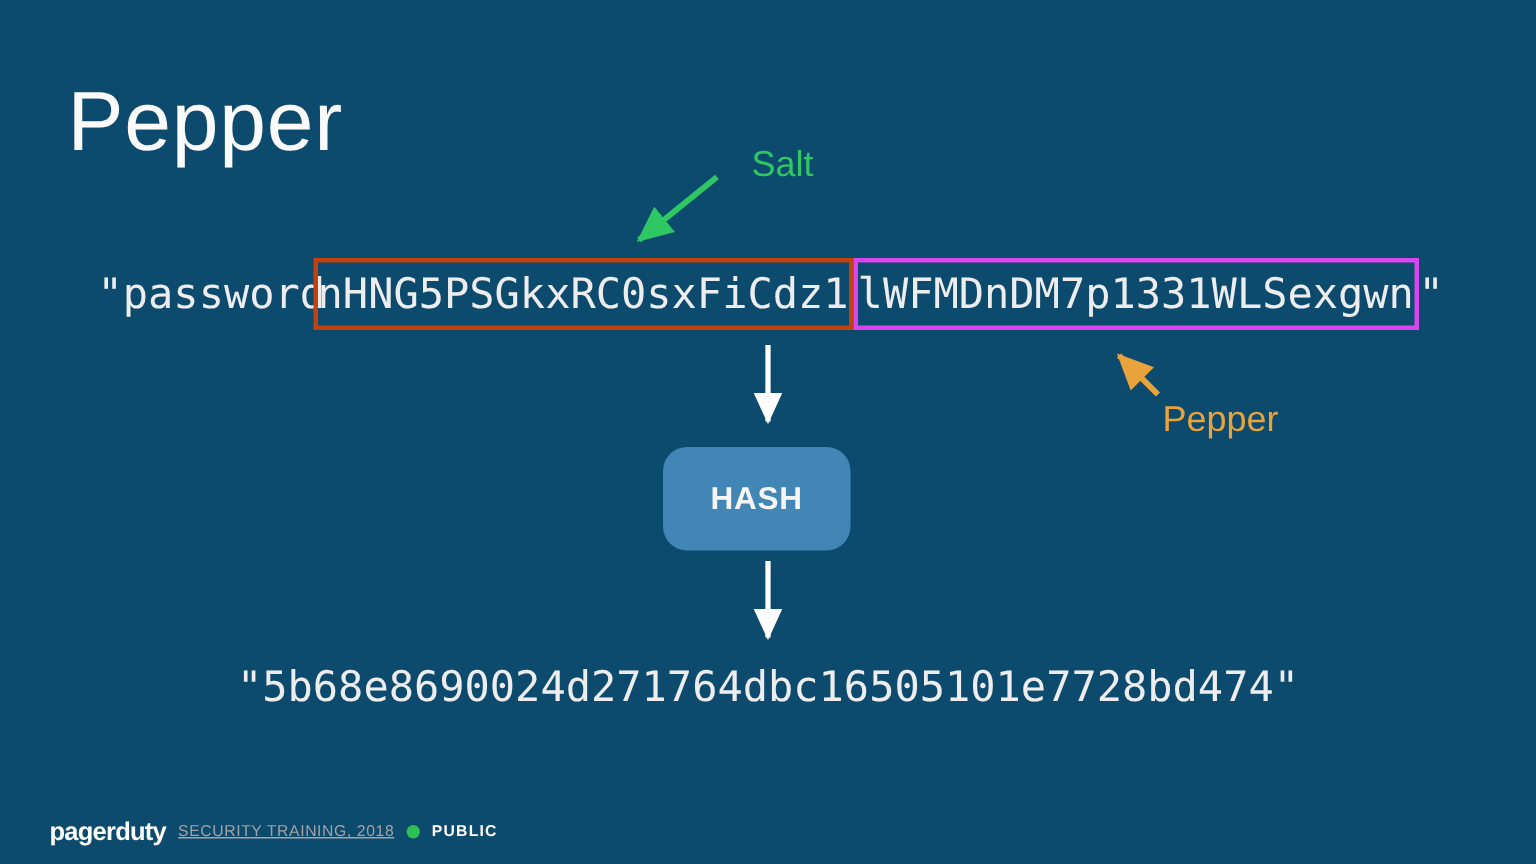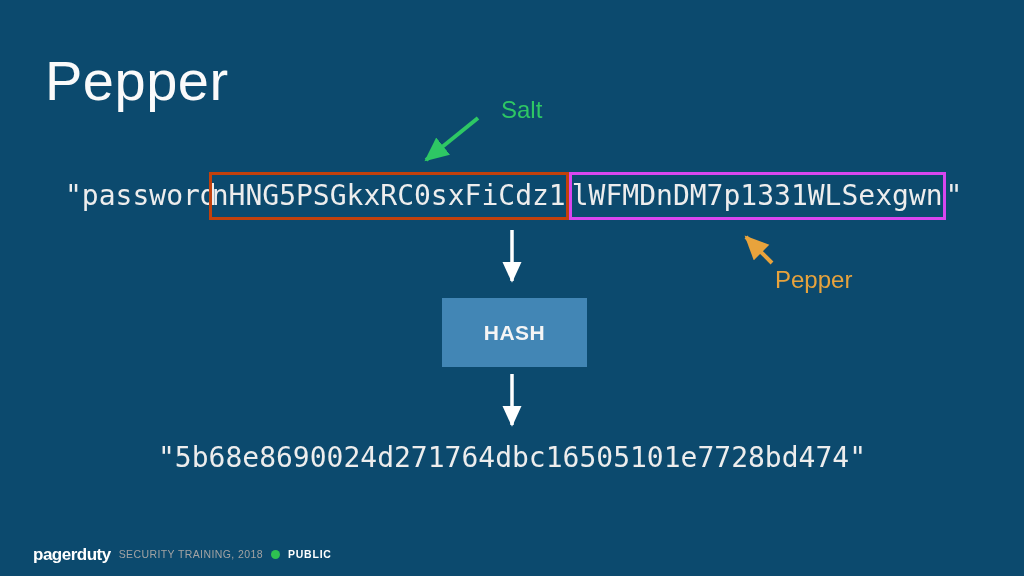--- a/index.html
+++ b/index.html
@@ -68,24 +68,24 @@
     position: absolute;
     left: 775px;
     top: 266px;
     font-size: 24px;
     color: #e8a33c;
   }
   .hash-box {
     position: absolute;
     left: 442px;
     top: 298px;
-    width: 145px;
+    width: 125px;
     height: 69px;
     background: #4286b5;
-    border-radius: 0;
+    border-radius: 16px;
     display: flex;
     align-items: center;
     justify-content: center;
   }
   .hash-box span {
     color: #f5f5f5;
     font-size: 21px;
     font-weight: 700;
     letter-spacing: 0.5px;
   }
@@ -110,20 +110,21 @@
     font-weight: 700;
     letter-spacing: -0.5px;
     line-height: 1;
     text-align: center;
   }
   .footer-text {
     color: #a3a3a3;
     font-size: 10.5px;
     letter-spacing: 0.4px;
     line-height: 1;
+    text-decoration: underline;
   }
   .dot {
     width: 9px;
     height: 9px;
     border-radius: 50%;
     background: #2ec151;
     display: inline-block;
   }
   .badge {
     color: #ffffff;

